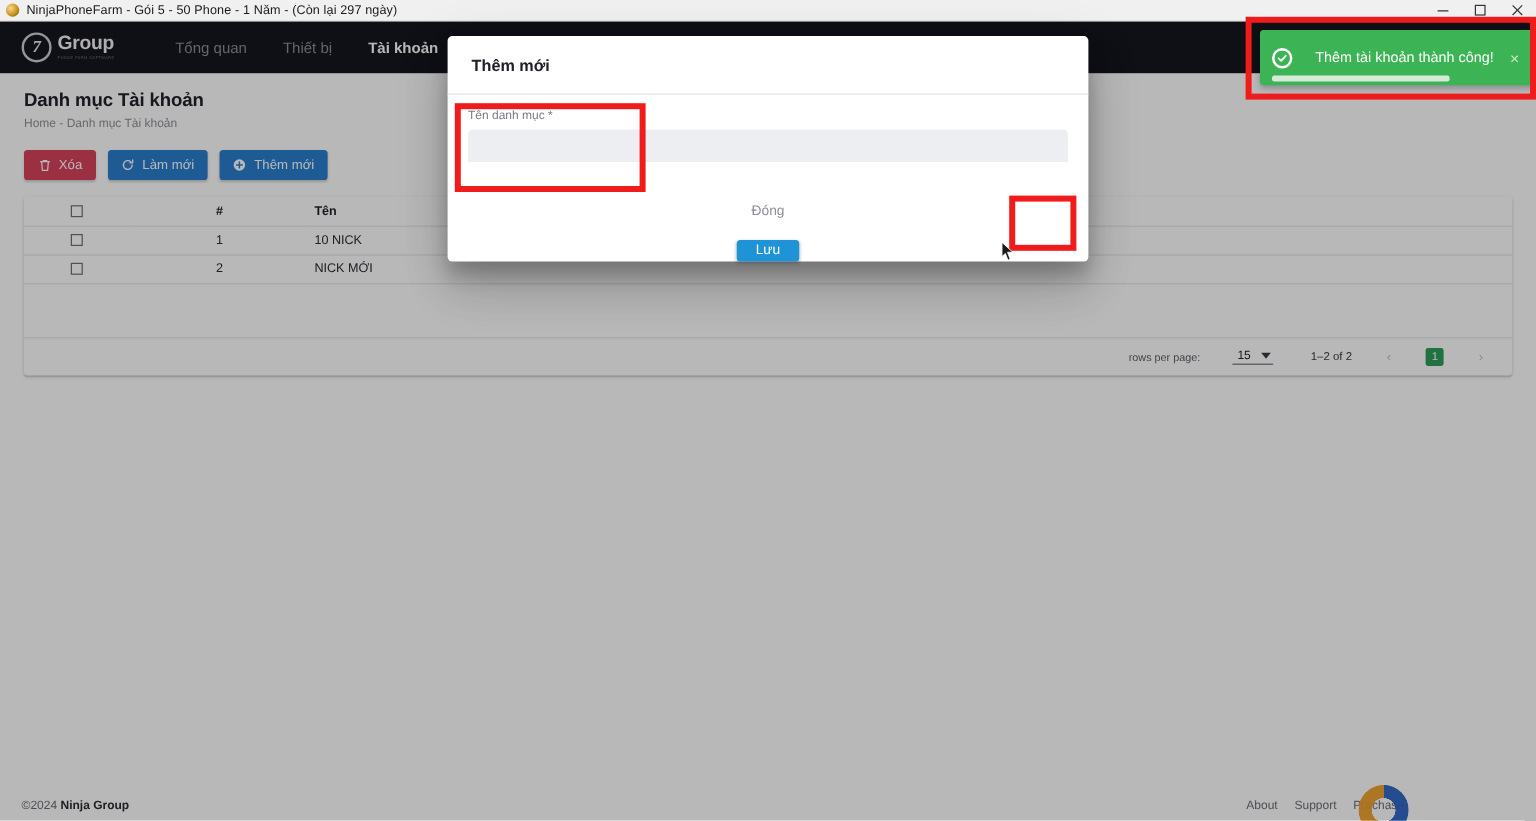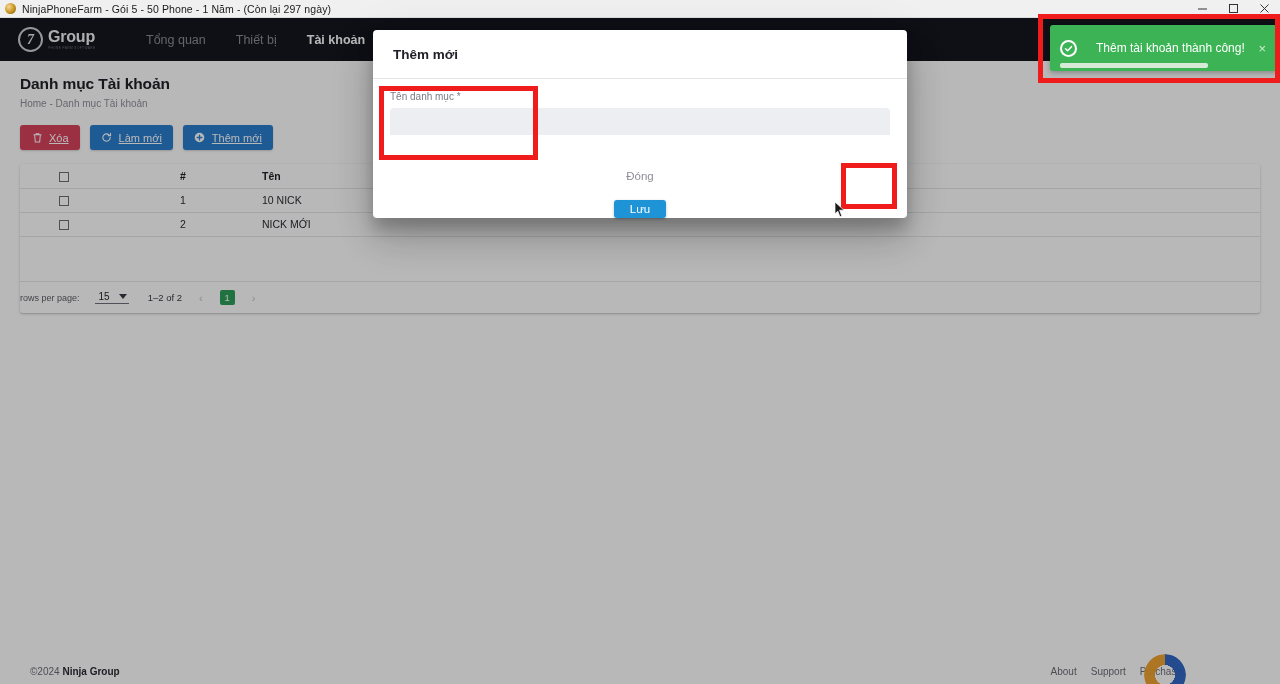--- a/index.html
+++ b/index.html
@@ -59,21 +59,20 @@
 
   .content { padding: 14px 20px 0 20px; }
   .page-title { font-size: 15.5px; font-weight: bold; color: #20202a; letter-spacing: -.1px; }
   .breadcrumb { font-size: 10px; color: #8f8f99; margin-top: 5px; }
   .btn-row { display: flex; gap: 10px; margin-top: 16px; }
   .btn {
     display: inline-flex; align-items: center; gap: 6px;
     height: 25px; padding: 0 11px; border: none; border-radius: 3px;
     font-size: 11px; color: #fff; cursor: pointer; font-family: inherit;
     box-shadow: 0 1px 2px rgba(0,0,0,.18);
-    text-decoration: underline;
   }
   .btn-danger { background: #d9435e; }
   .btn-primary { background: #2a7fcf; }
   .btn .ico { display: inline-flex; width: 12px; height: 12px; align-items: center; justify-content: center; }
   .btn .ico svg { display: block; }
 
   .card {
     margin-top: 14px; background: #fff; border-radius: 3px;
     box-shadow: 0 1px 3px rgba(0,0,0,.17), 0 1px 1px rgba(0,0,0,.10);
     height: 149px; display: flex; flex-direction: column;
@@ -86,39 +85,39 @@
   thead th { color: #1f1f27; font-weight: bold; }
   .col-chk { width: 88px; text-align: center; }
   .col-num { width: 150px; text-align: center; }
   .col-name { padding-left: 4px; }
   .chkbox {
     width: 10px; height: 10px; border: 1px solid #6e6e76; background: #fff;
     display: inline-block; vertical-align: middle; cursor: pointer;
   }
   .tbl-spacer { flex: 1; }
   .pager {
-    height: 32px; display: flex; align-items: center; justify-content: flex-start;
-    gap: 15px; padding-right: 22px; border-top: 1px solid #e6e6e8;
+    height: 32px; display: flex; align-items: center; justify-content: flex-end;
+    gap: 27px; padding-right: 22px; border-top: 1px solid #e6e6e8;
   }
   .pager-label { font-size: 9px; color: #5c5c66; }
   .rpp-select {
     display: inline-flex; align-items: center; gap: 9px;
     border-bottom: 1px solid #70707a; padding: 0 2px 1px 4px; cursor: pointer;
   }
   .rpp-value { font-size: 10px; color: #24242c; }
   .caret { width: 0; height: 0; border-left: 4px solid transparent; border-right: 4px solid transparent; border-top: 5px solid #3a3a44; }
   .pager-range { font-size: 9.5px; color: #3a3a44; margin-left: 4px; }
   .pg-arrow { color: #bfbfc6; font-size: 11px; cursor: pointer; padding: 0 2px; }
   .pg-num {
     width: 15px; height: 15px; border-radius: 2px; background: #2e9e5b; color: #fff;
     font-size: 9.5px; display: flex; align-items: center; justify-content: center; cursor: pointer;
   }
 
   .footer {
-    position: absolute; left: 12px; bottom: 0; width: 1188px; height: 26px;
+    position: absolute; left: 0; bottom: 0; width: 1188px; height: 26px;
     display: flex; align-items: center; padding: 0 18px;
     font-size: 10px; color: #6c6c76; background: #fff;
   }
   .footer b { color: #2b2b33; }
   .footer-links { margin-left: auto; display: flex; gap: 14px; text-align: right; }
   .footer-links span { cursor: pointer; color: #6c6c76; }
   .footer-logo {
     position: absolute; right: 14px; bottom: -12px; width: 42px; height: 42px;
     border-radius: 50%;
     background: conic-gradient(from 210deg, #f0a028 0deg 150deg, #2a62c4 150deg 360deg);

